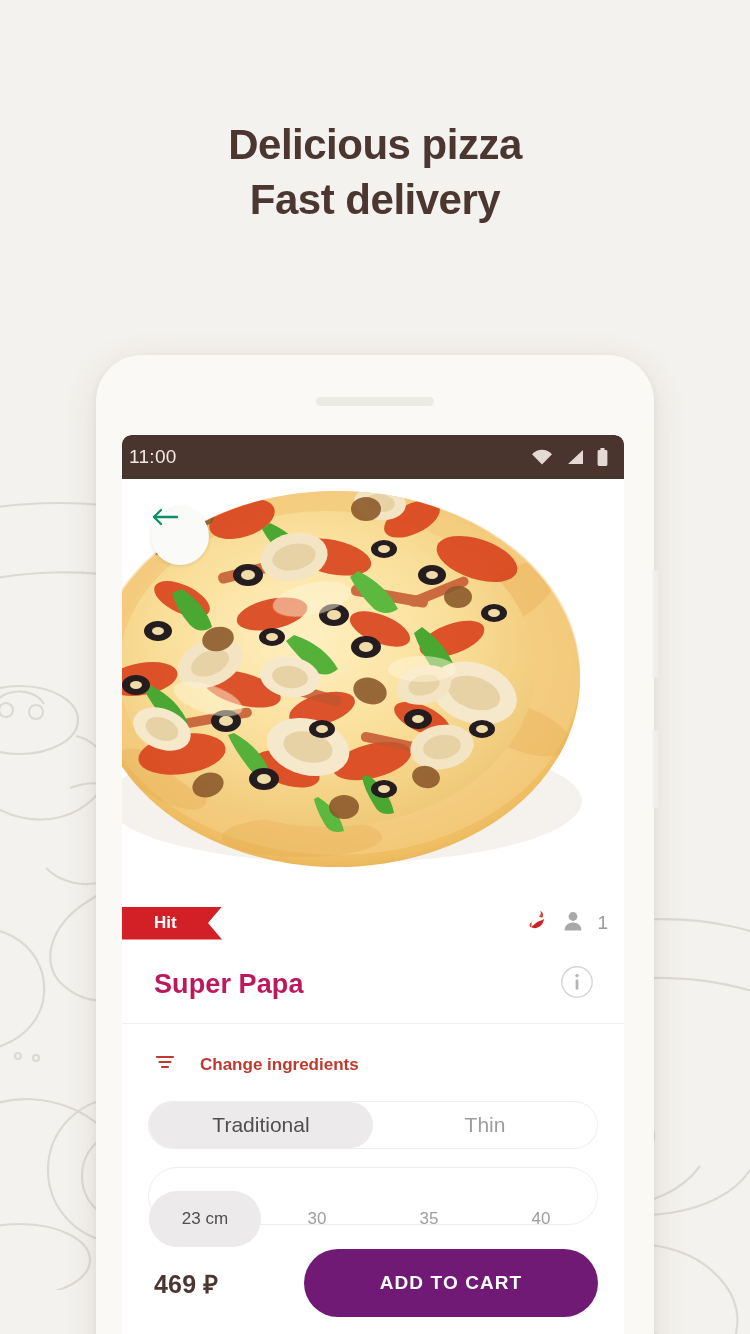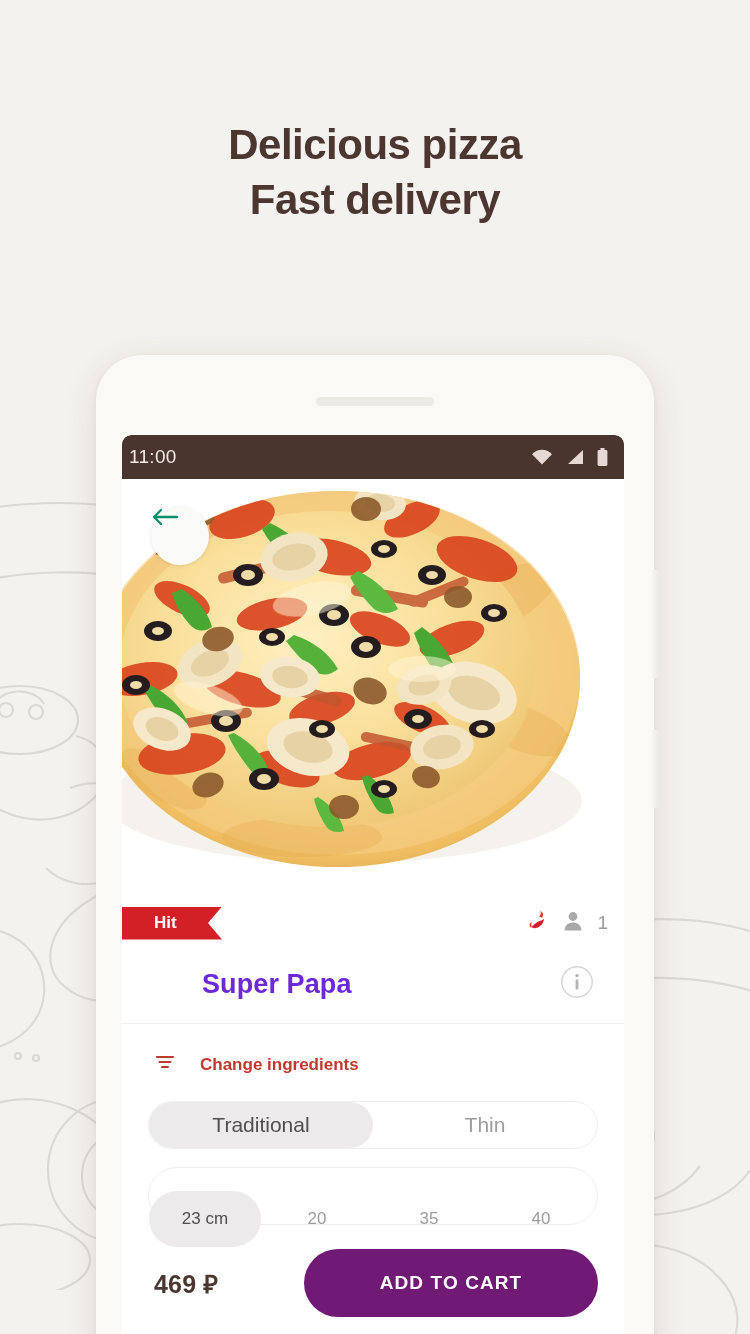--- a/index.html
+++ b/index.html
@@ -112,23 +112,22 @@
   }
   .meta .count{ color:#9b9b9b; font-size:19px; }
 
   
   .title-row{
     display:flex; align-items:center;
     padding:0 30px 0 32px;
     height:62px;
   }
   .product-title{
-    font-size:27px; font-weight:bold; color:#6d28d9;
+    font-size:27px; font-weight:bold; color:#be185d;
     letter-spacing:.1px;
-    margin-left:48px;
   }
   .info-btn{ margin-left:auto; cursor:pointer; }
   .divider{
     height:1px; background:#f1eef2; margin:8px 0 0 0;
   }
 
   
   .ingredients{
     display:flex; align-items:center; gap:25px;
     padding:30px 0 0 33px;
@@ -514,21 +513,21 @@
       <div class="seg-opt">
         <span>Thin</span>
       </div>
     </div>
 
     <div class="seg sizes">
       <div class="seg-opt active">
         <span>23 cm</span>
       </div>
       <div class="seg-opt">
-        <span>20</span>
+        <span>30</span>
       </div>
       <div class="seg-opt">
         <span>35</span>
       </div>
       <div class="seg-opt">
         <span>40</span>
       </div>
     </div>
 
     <div class="footer">

